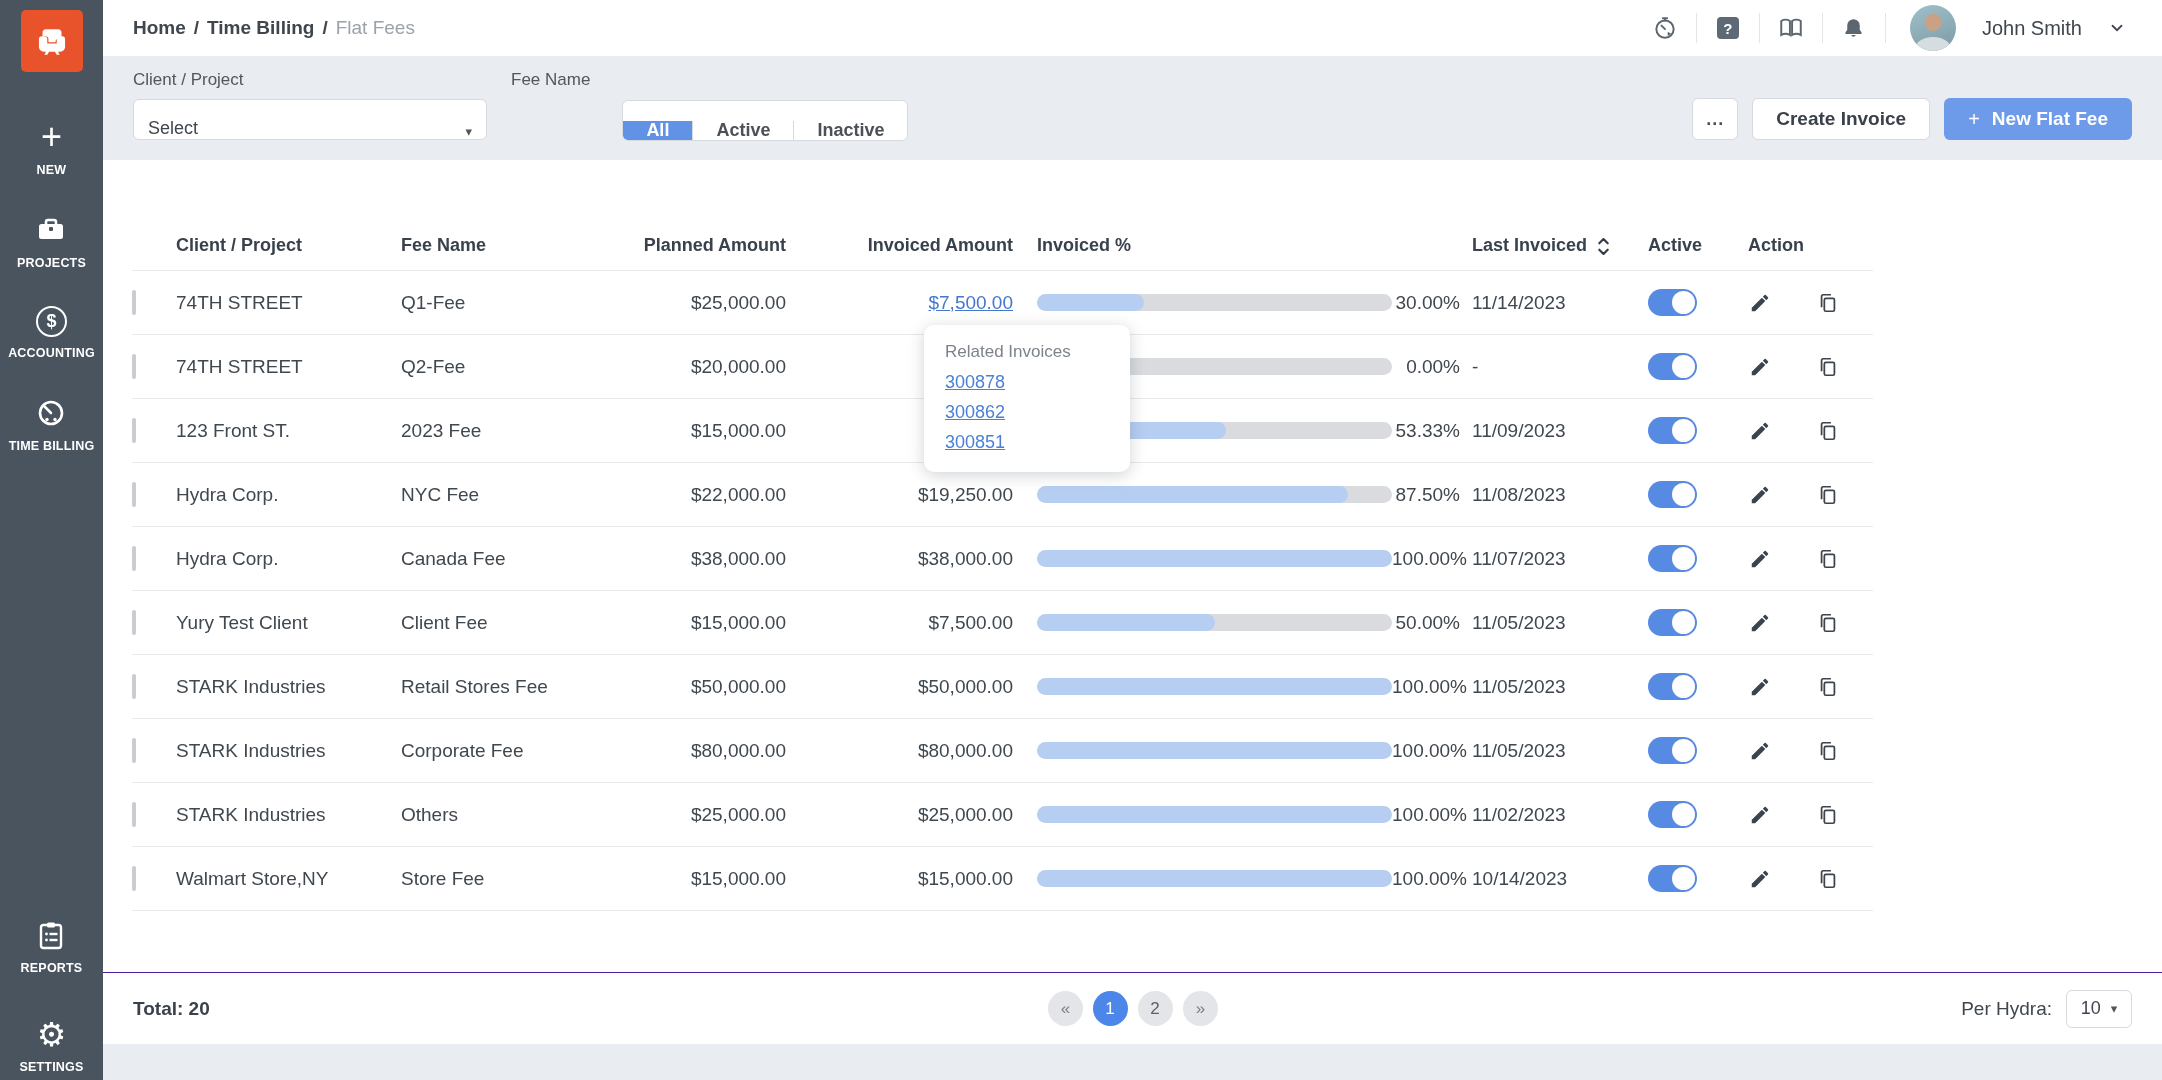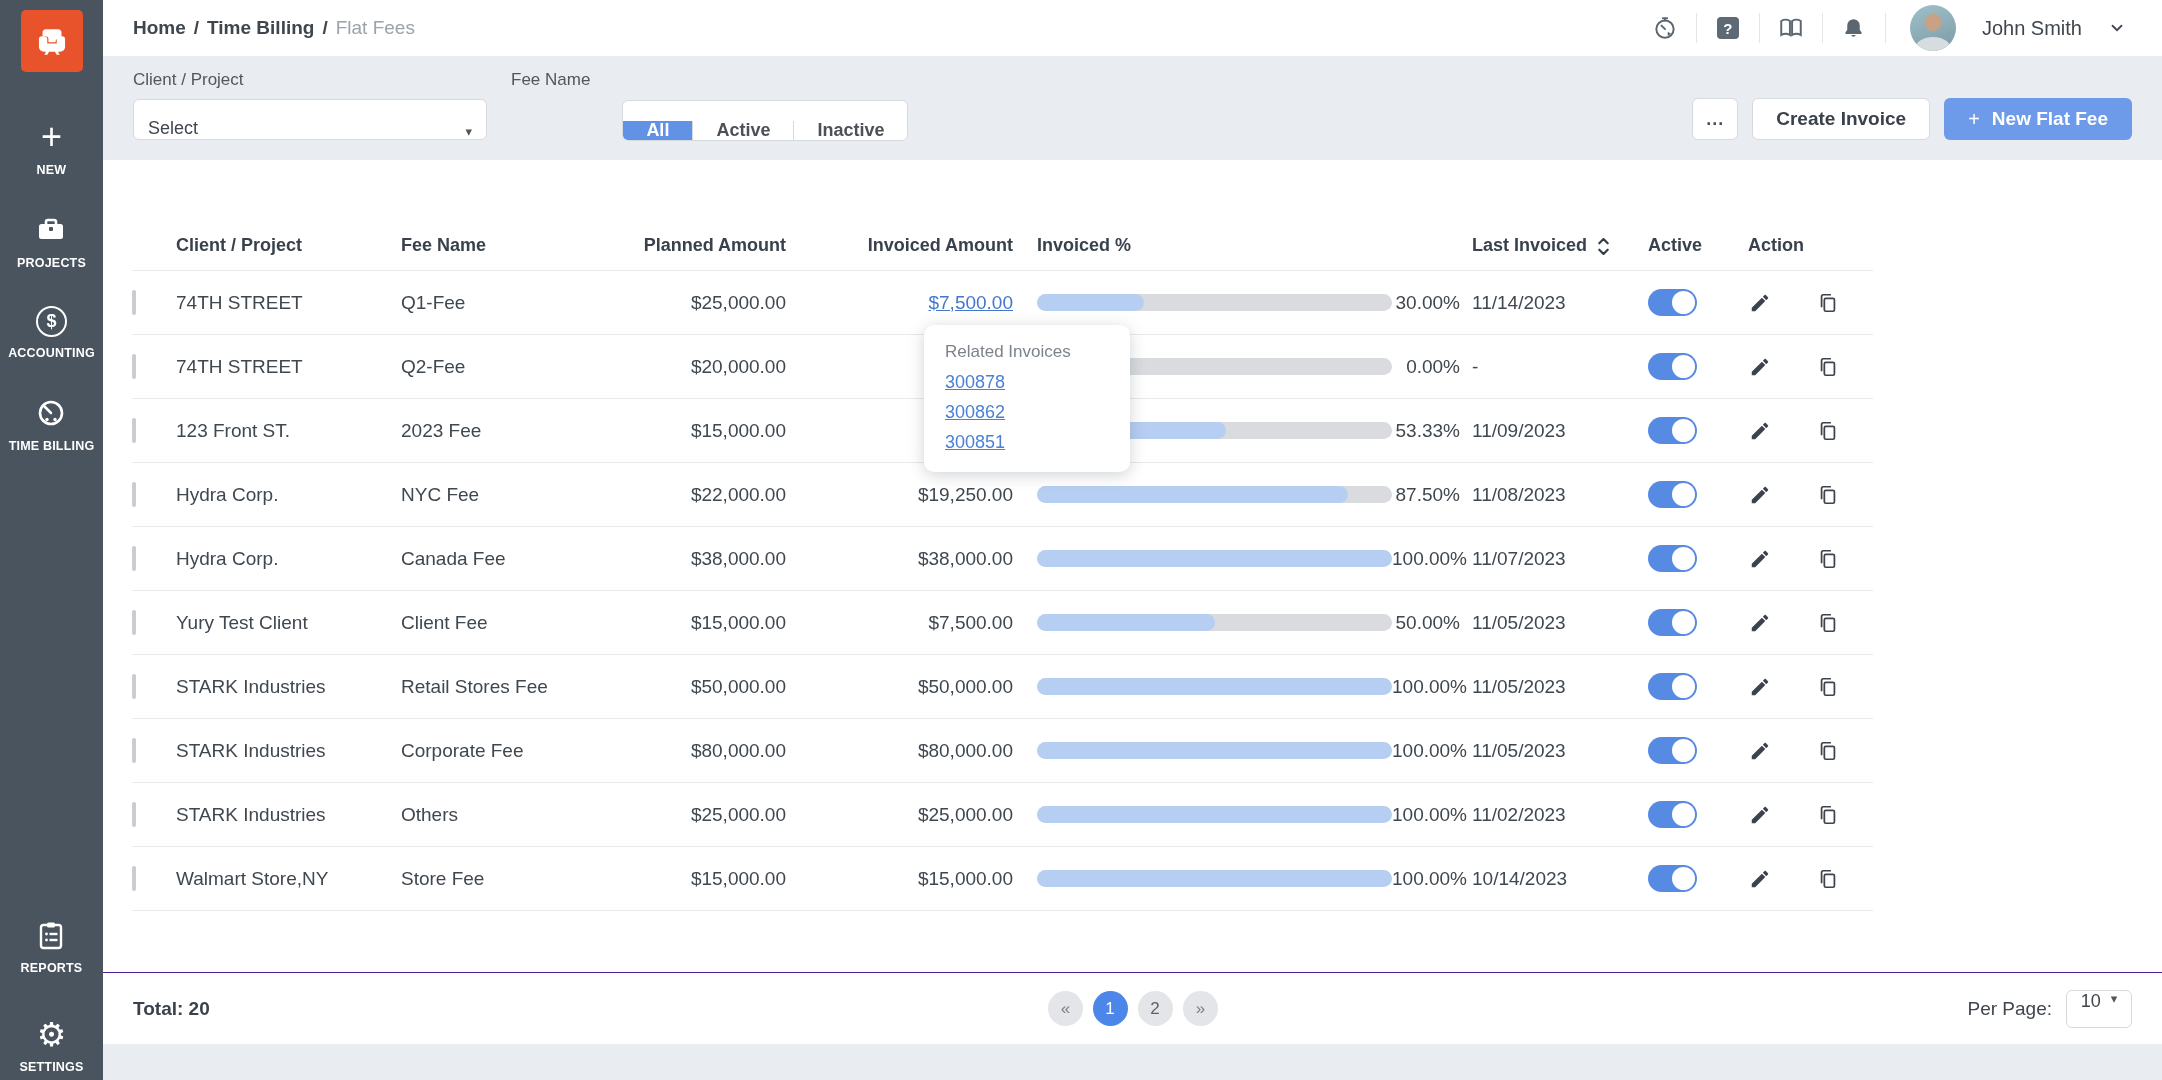--- a/index.html
+++ b/index.html
@@ -86,21 +86,21 @@
 
   
   .footer { height:72px; background:#fff; border-top:1px solid #4c1d95; display:flex; align-items:center; padding:0 30px; position:relative; flex-shrink:0; }
   .total { font-size:19px; font-weight:bold; color:#39424c; }
   .pagination { position:absolute; left:50%; transform:translateX(-50%); display:flex; gap:10px; align-items:center; }
   .page { min-width:35px; height:35px; border-radius:50%; background:#e3e5e8; color:#5b6168; display:grid; place-items:center; font-size:17px; cursor:pointer; }
   .page.nav-pg { font-size:17px; color:#7a8088; letter-spacing:-1px; }
   .page.current { background:#4d86e9; color:#fff; }
   .perpage { margin-left:auto; display:flex; align-items:center; gap:14px; }
   .perpage .pp-label { font-size:19px; color:#3f464d; }
-  .pp-select { width:66px; height:38px; background:#fff; border:1px solid #d6d9de; border-radius:6px; display:flex; align-items:flex-start; justify-content:center; gap:10px; font-size:18px; color:#3f464d; cursor:pointer; }
+  .pp-select { width:66px; height:38px; background:#fff; border:1px solid #d6d9de; border-radius:6px; display:flex; align-items:center; justify-content:center; gap:10px; font-size:18px; color:#3f464d; cursor:pointer; }
   .bottomstrip { height:36px; background:#e9edf2; flex-shrink:0; }
 </style>
 </head>
 <body>
 
 <div class="sidebar">
   <div class="logo">
     <svg width="38" height="38" viewBox="0 0 32 32">
       <path fill="#fff" d="M8 9a3 3 0 0 1 3-3h10a3 3 0 0 1 3 3v5h-2.5a2.5 2.5 0 0 0-2.5 2.5V17h-6v-2.5A2.5 2.5 0 0 0 10.5 12H8V9z"></path>
       <path fill="#fff" d="M5 14.5A2.5 2.5 0 0 1 7.5 12h2a2.5 2.5 0 0 1 2.5 2.5V18h8v-3.5a2.5 2.5 0 0 1 2.5-2.5h2a2.5 2.5 0 0 1 2.5 2.5V21a4 4 0 0 1-4 4h-2l1.5 2.5h-2.6L18.5 25h-5l-1.4 2.5H9.5L11 25H9a4 4 0 0 1-4-4v-6.5z"></path>
@@ -601,21 +601,21 @@
 
   <div class="footer">
     <span class="total">Total: 20</span>
     <div class="pagination">
       <div class="page nav-pg">«</div>
       <div class="page current">1</div>
       <div class="page">2</div>
       <div class="page nav-pg">»</div>
     </div>
     <div class="perpage">
-      <span class="pp-label">Per Page:</span>
+      <span class="pp-label">Per Hydra:</span>
       <div class="pp-select">
         <span>10</span>
         <span class="caret">▾</span>
       </div>
     </div>
   </div>
   <div class="bottomstrip"></div>
 </div>
 
 </body></html>

